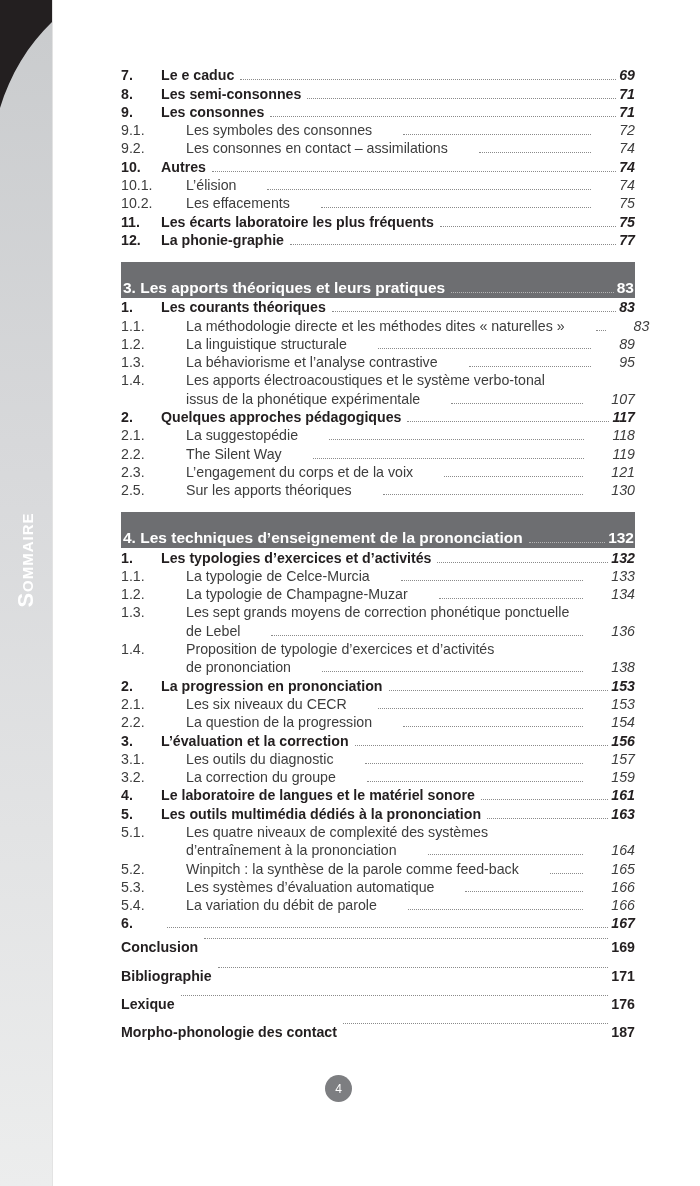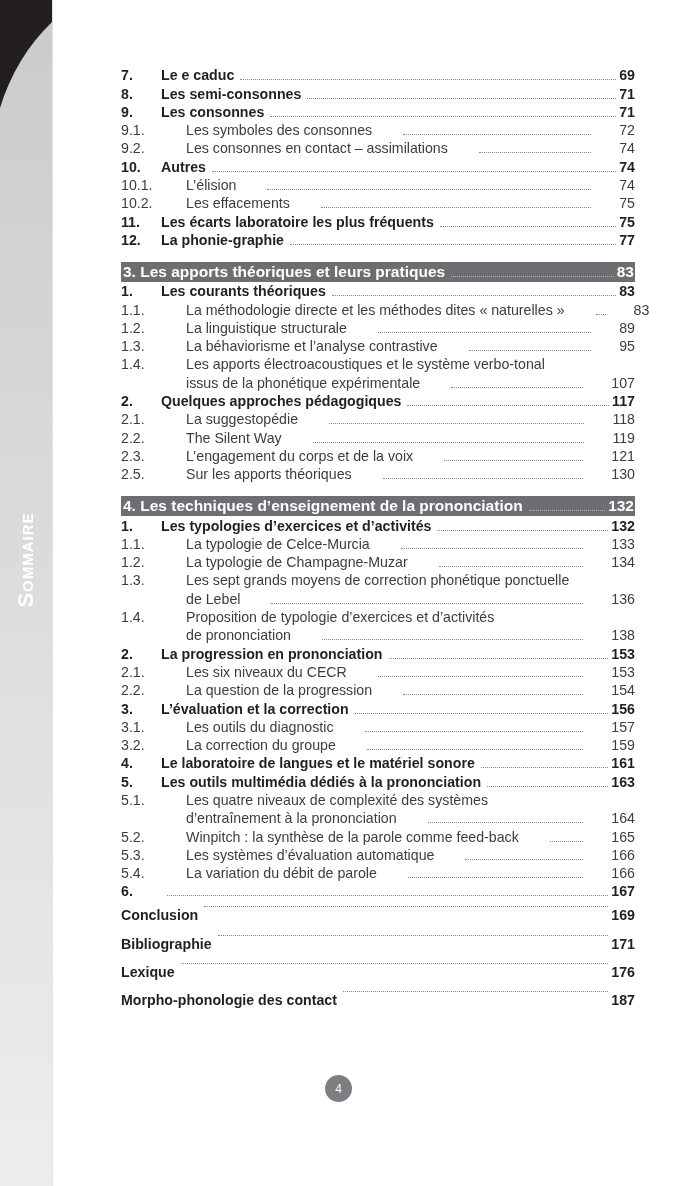--- a/index.html
+++ b/index.html
@@ -10,27 +10,27 @@
              border-right:1px solid #e3e3e3; overflow:hidden; }
   .sidebar svg.corner { position:absolute; left:0; top:0; }
   .sidebar .vlabel { position:absolute; left:26px; top:560px; transform:translate(-50%,-50%) rotate(-90deg);
              color:#ffffff; font-weight:bold; font-size:22px; letter-spacing:1px; white-space:nowrap;
              font-variant:small-caps; }
   .toc { position:absolute; left:121px; top:66px; width:514px; }
   .row { display:flex; align-items:flex-end; height:18.3px; font-size:14.2px; line-height:18px; }
   .row .num { width:40px; flex:0 0 40px; }
   .row .title { white-space:nowrap; }
   .row .dots { flex:1 1 auto; border-bottom:1.5px dotted #8a8a8a; margin:0 3px 4px 6px; min-width:10px; }
-  .row .page { white-space:nowrap; text-align:right; }
+  .row .page { white-space:nowrap; text-align:right;font-style:italic; }
   .row.bold { font-weight:bold; color:#231f20; }
   .row.sub { color:#3d3d3d;gap:25px; }
   .row.cont .num { visibility:hidden; }
   .row.first-line .dots { visibility:hidden; }
   .row.first-line .page { visibility:hidden; }
-  .section { display:flex; align-items:flex-end; height:20px; background:#6d6e71; color:#fff;
+  .section { display:flex; align-items:flex-end; height:36px; background:#6d6e71; color:#fff;
              font-weight:bold; font-size:15.5px; line-height:20px; padding:0 1px 0 2px; margin-top:13px; }
   .section .title { white-space:nowrap; }
   .section .dots { flex:1 1 auto; border-bottom:1.5px dotted #b5b5b5; margin:0 3px 5px 6px; }
   .section .page { white-space:nowrap; }
   .back { display:flex; align-items:flex-start; height:28.2px; font-size:14.2px; font-weight:bold; line-height:18px; }
   .back .dots { flex:1 1 auto; border-bottom:1.5px dotted #8a8a8a; margin:0 3px 4px 6px; }
   .back.first { margin-top:6px; }
   .pagenum { position:absolute; left:325px; top:1075px; width:27px; height:27px; border-radius:50%;
              background:#7d7e81; color:#fff; font-size:12px; display:flex; align-items:center; justify-content:center; }
 </style>

